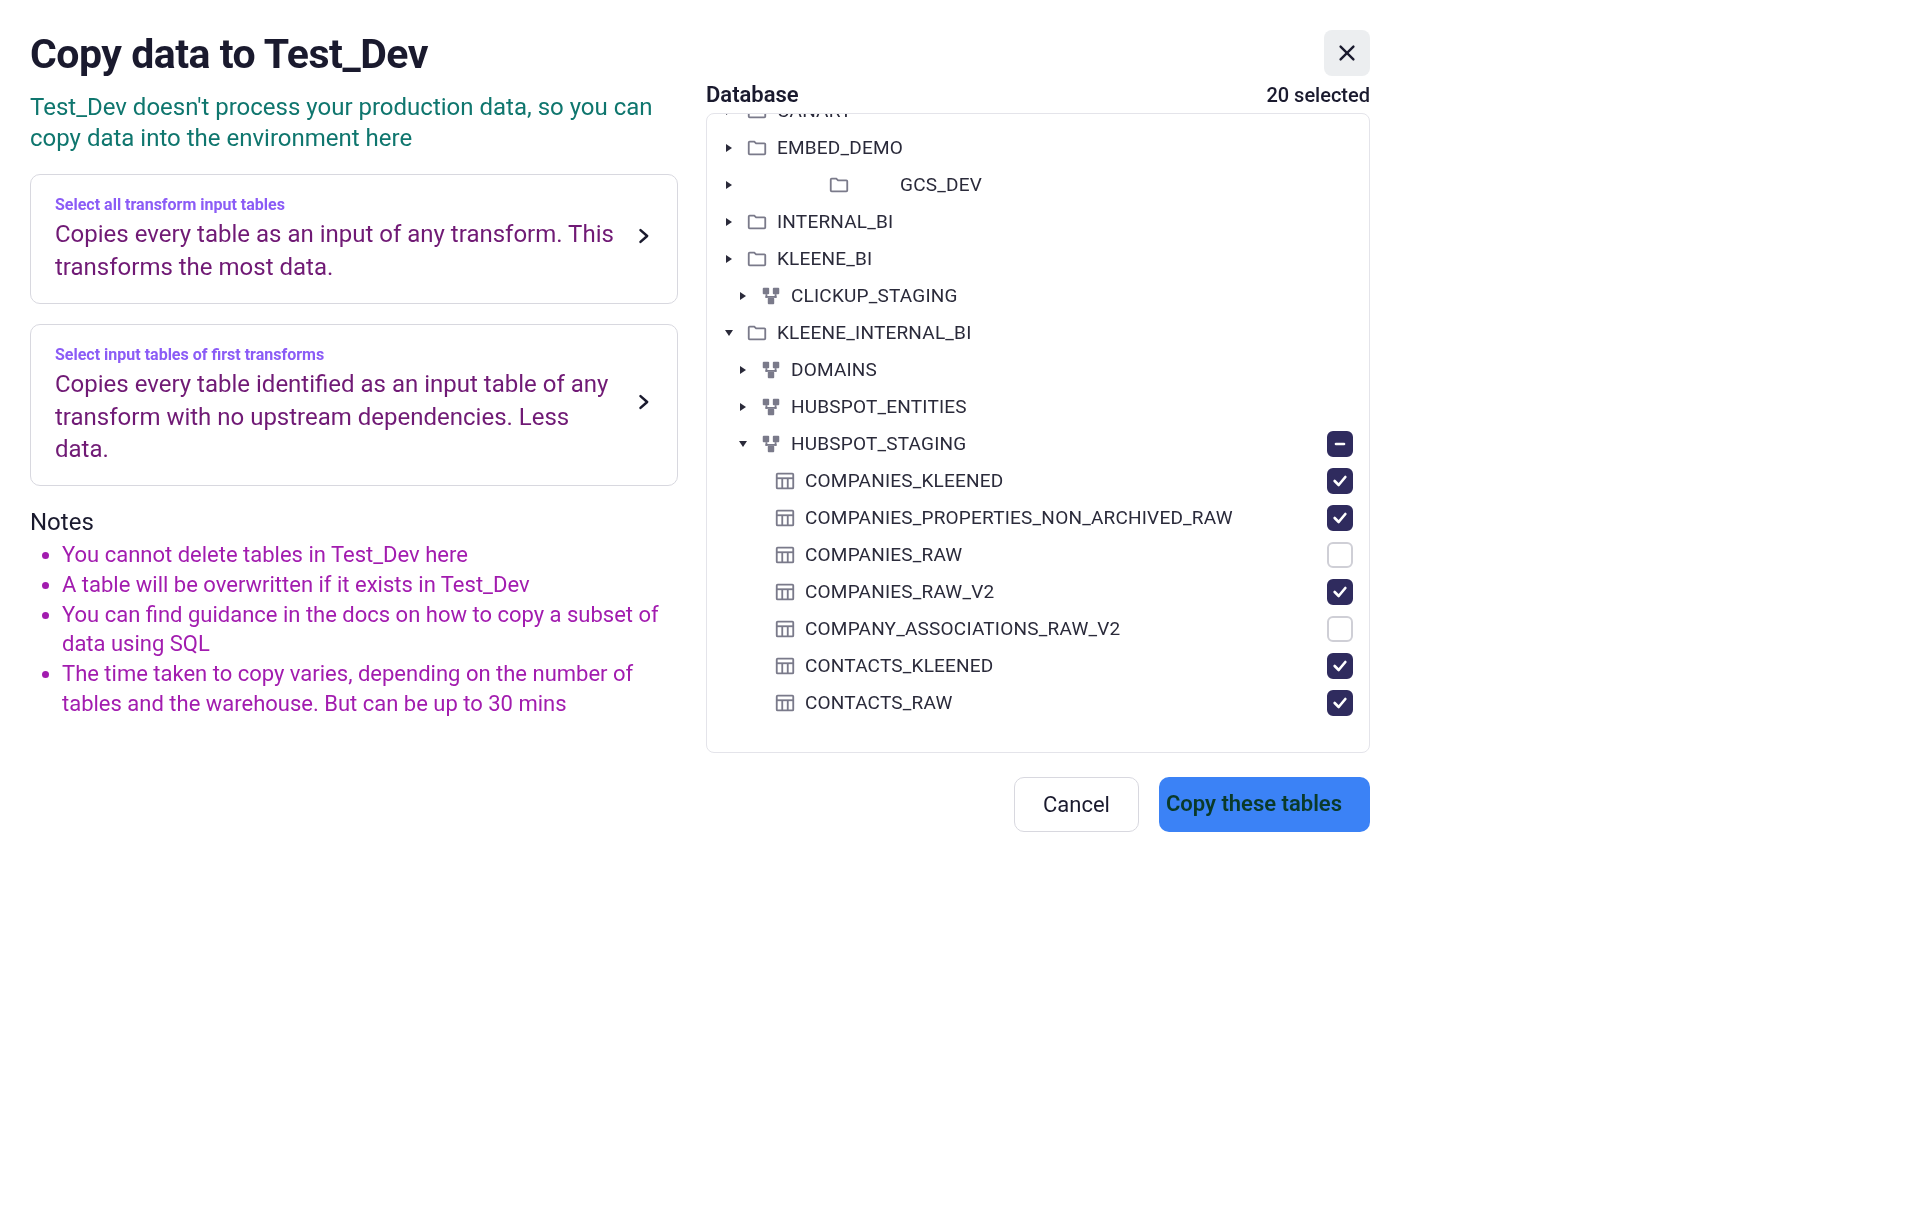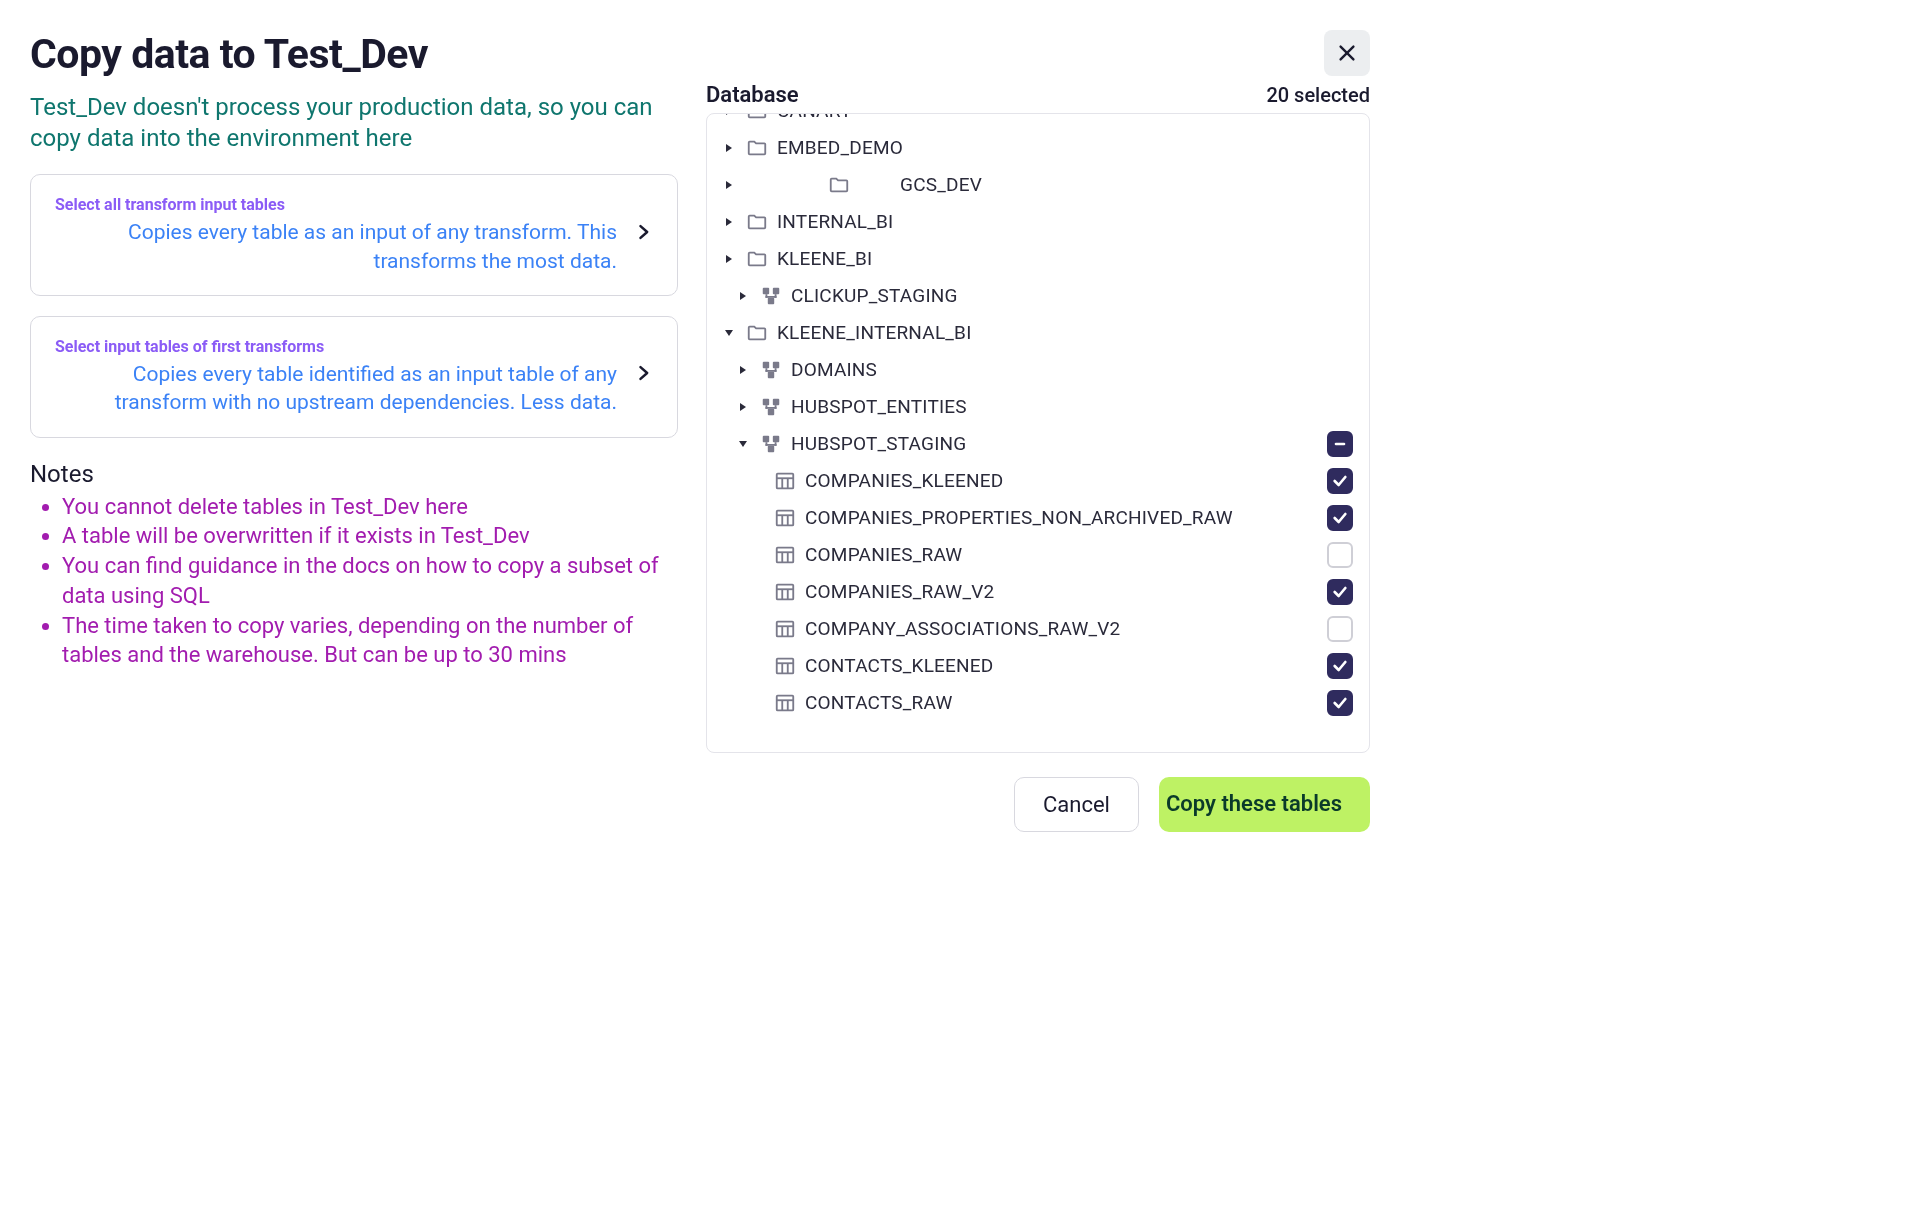--- a/index.html
+++ b/index.html
@@ -69,25 +69,24 @@
     justify-content: space-between;
     cursor: pointer;
     margin-top: 20px;
   }
   .option-card .card-text .card-title {
     font-size: 16px;
     font-weight: 700;
     color: #8b5cf6;
   }
   .option-card .card-text .card-desc {
-    font-size: 21px;
-    color: #3b82f6;
+    font-size: 24px;
+    color: #701a75;
     margin-top: 4px;
     line-height: 1.35;
-    text-align: right;
   }
   .chevron {
     flex: 0 0 auto;
     font-size: 28px;
     color: #1a1a2e;
     margin-left: 16px;
   }
   .notes-heading {
     font-size: 24px;
     margin-top: 22px;
@@ -197,21 +196,21 @@
     padding: 14px 28px;
     cursor: pointer;
   }
   .btn-cancel {
     border: 1.5px solid #d8d8df;
     background: #fff;
     color: #1a1a2e;
   }
   .btn-primary {
     border: none;
-    background: #bef264;
+    background: #3b82f6;
     color: #0a3a2a;
     font-weight: 600;
     padding-left: 7px;
   }
 </style>
 </head>
 <body>
 
 <div class="dialog">
 

